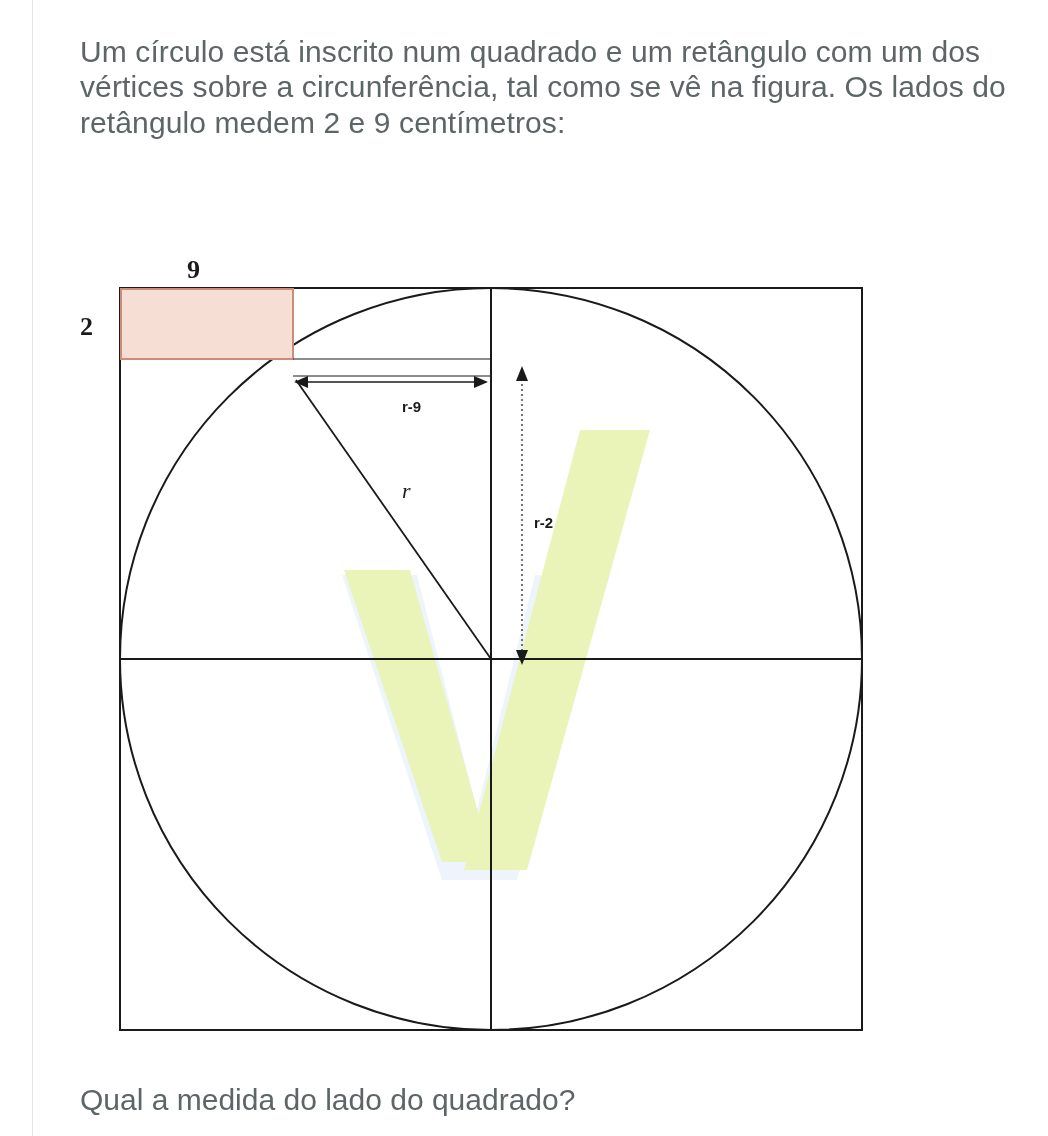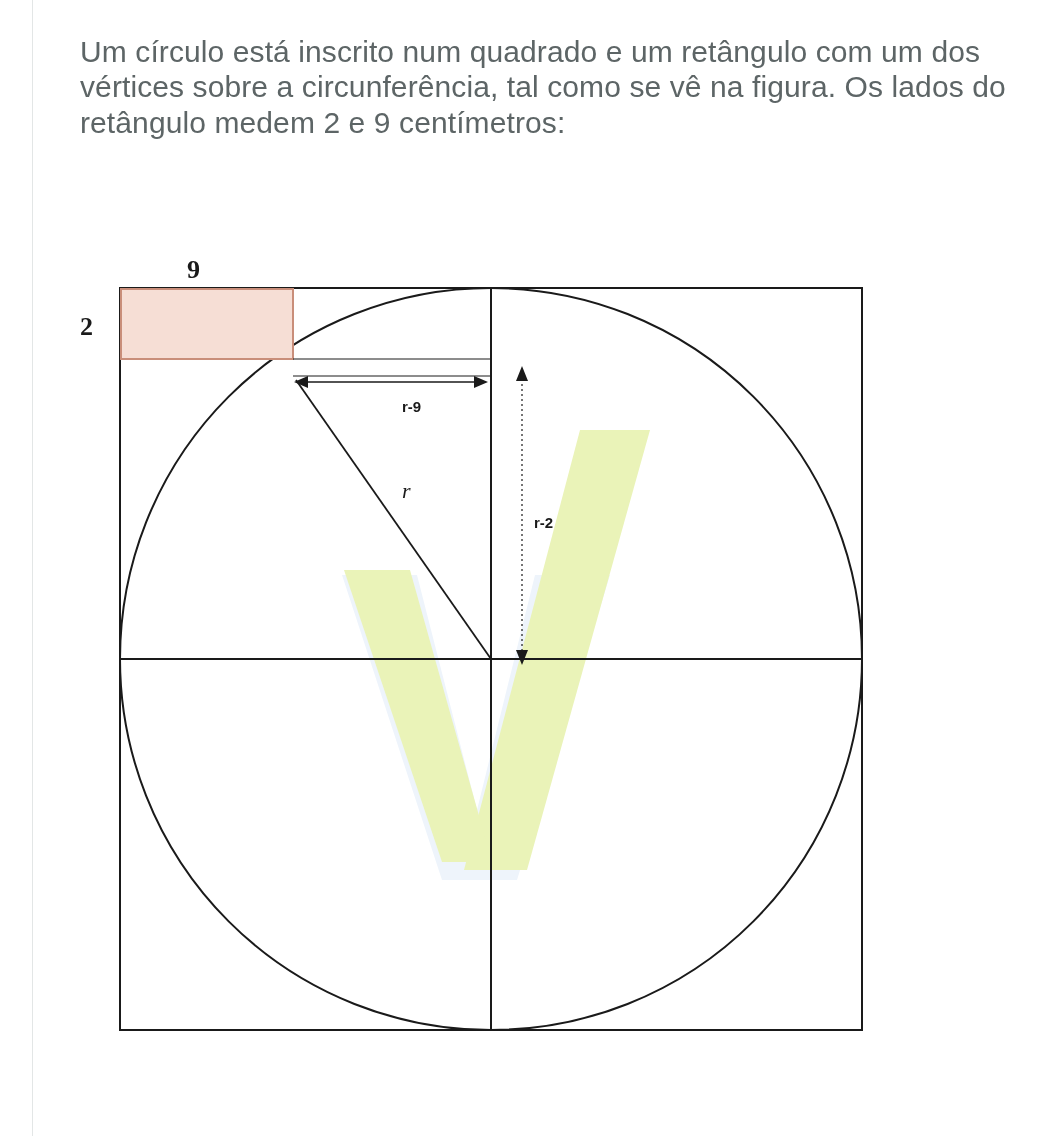--- a/index.html
+++ b/index.html
@@ -108,14 +108,15 @@
 
       <line x1="224" y1="130" x2="419" y2="409" stroke="#1a1a1a" stroke-width="1.8"></line>
       <text x="330" y="248" font-family="Liberation Serif, serif" font-size="22" font-style="italic" fill="#1a1a1a">r</text>
 
       <text x="115" y="28" font-family="Liberation Serif, serif" font-size="26" font-weight="bold" fill="#1a1a1a">9</text>
       <text x="8" y="85" font-family="Liberation Serif, serif" font-size="26" font-weight="bold" fill="#1a1a1a">2</text>
 
     </svg>
   </div>
 
+  <div class="question-tail">Qual a medida do lado do quadrado?</div>
 
 </div>
 
 </body></html>

